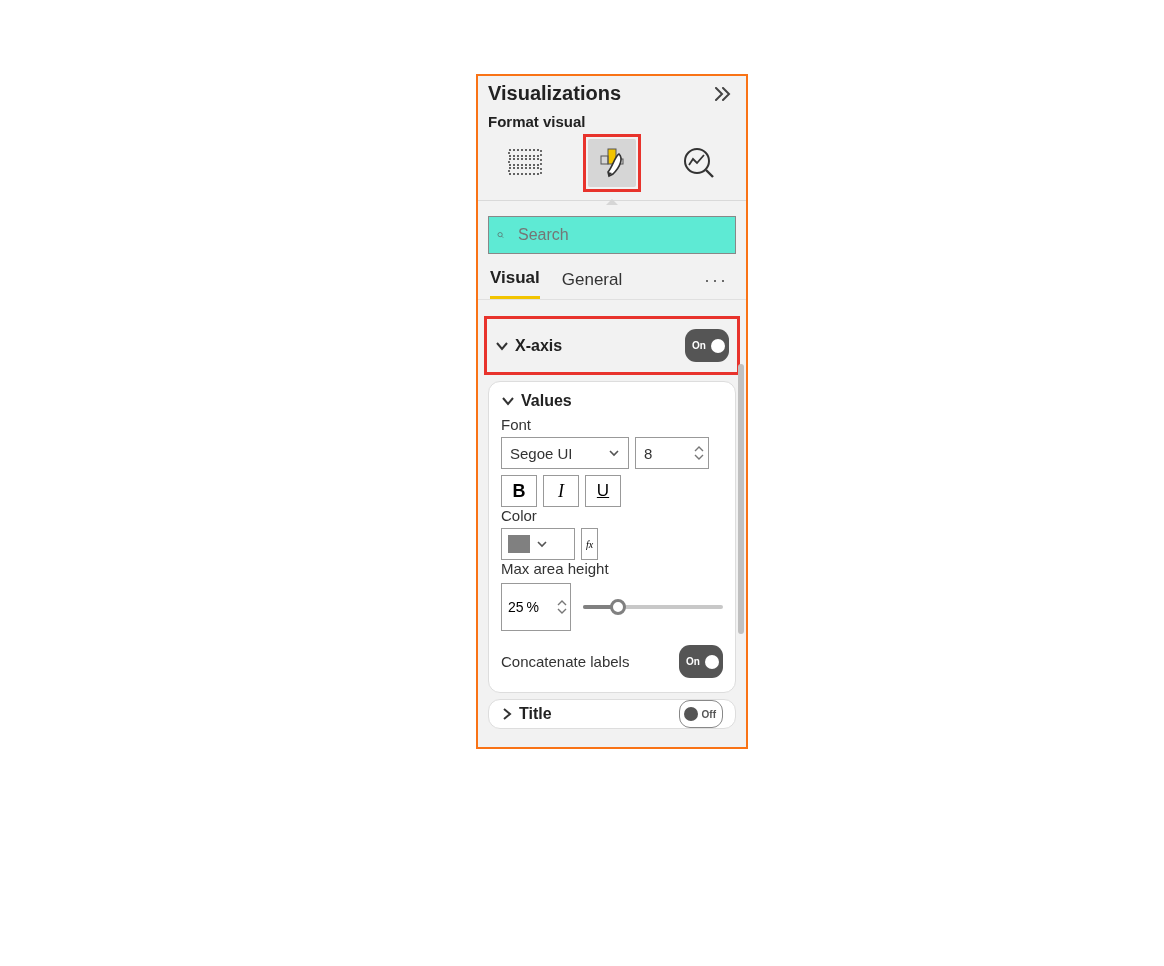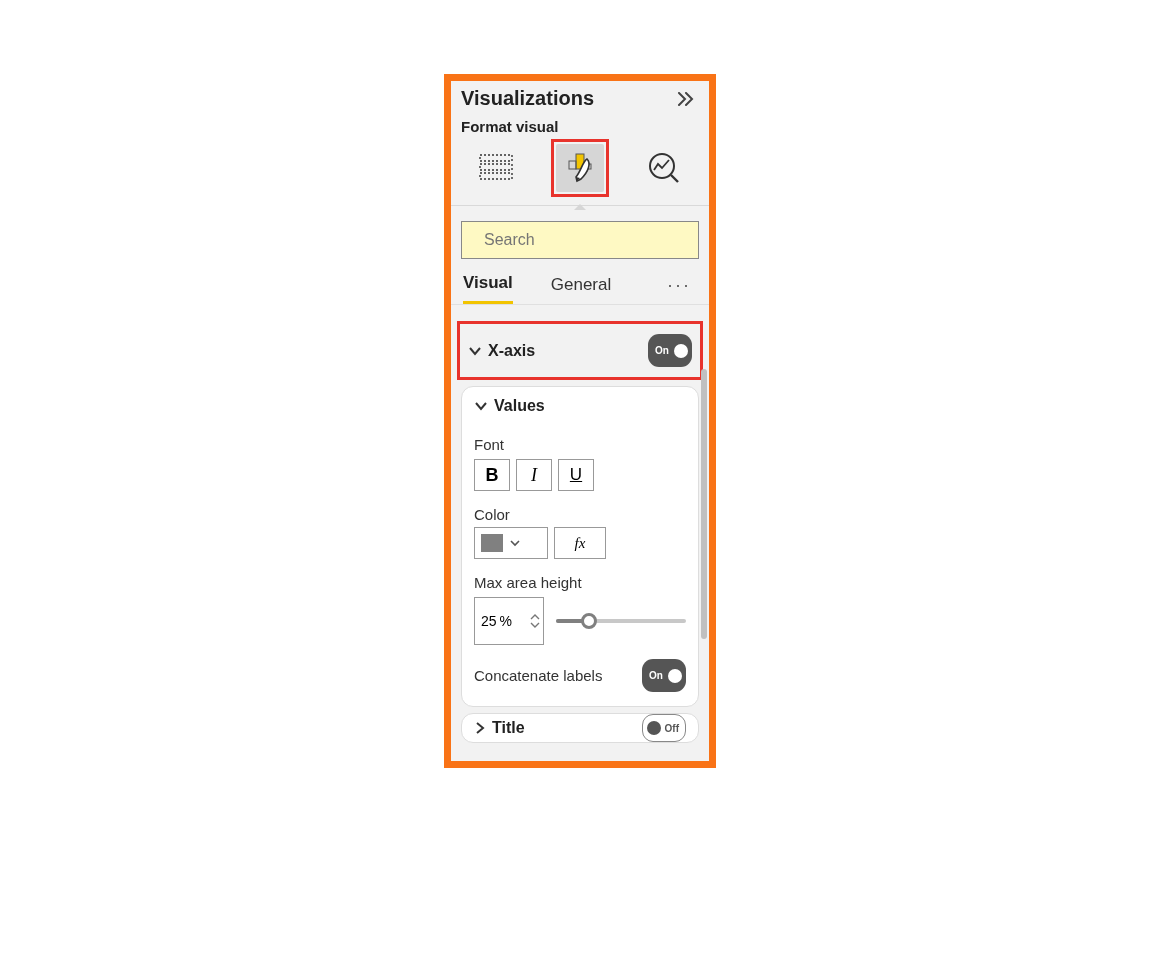--- a/index.html
+++ b/index.html
@@ -6,25 +6,25 @@
   body {
     margin: 0;
     font-family: "Segoe UI", -apple-system, sans-serif;
     background: #fff;
     width: 1164px;
     height: 966px;
     position: relative;
   }
   .panel {
     position: absolute;
-    left: 444px;
+    left: 476px;
     top: 74px;
     width: 272px;
     background: #f2f2f2;
-    border: 7px solid #f97316;
+    border: 2px solid #f97316;
   }
   .panel-header {
     display: flex;
     justify-content: space-between;
     align-items: center;
     padding: 6px 14px 0 10px;
   }
   .panel-title {
     font-size: 20px;
     font-weight: 600;
@@ -46,25 +46,25 @@
   }
   .icon-slot.sel-bg { background:#d6d6d6; border-radius:2px; }
   .red-box { border:3px solid #e8332c; padding:2px; }
   .caret-up {
     width:0;height:0;border-left:6px solid transparent;border-right:6px solid transparent;border-bottom:6px solid #d6d6d6;
     position:relative; top:-1px; margin:0 auto;
   }
   .search-wrap { padding: 10px 10px 8px 10px; background:#f2f2f2; }
   .search-box {
     display:flex; align-items:center;
-    height:38px; background:#fef9c3; border:1px solid #888;
+    height:38px; background:#5eead4; border:1px solid #888;
     padding:0 8px; gap:12px;
   }
   .search-box input { border:none; outline:none; flex:1; font-size:16px; color:#555; background:transparent; }
-  .tab-row { display:flex; align-items:center; gap:38px; padding: 6px 12px 0 12px; border-bottom:1px solid #e0e0e0; background:#f2f2f2; }
+  .tab-row { display:flex; align-items:center; gap:22px; padding: 6px 12px 0 12px; border-bottom:1px solid #e0e0e0; background:#f2f2f2; }
   .tab { font-size:17px; font-weight:600; color:#222; padding-bottom:8px; cursor:pointer; }
   .tab.inactive { font-weight:400; color:#333; }
   .tab.active { border-bottom:3px solid #f2c400; }
   .more-dots { margin-left:auto; margin-right:6px; font-size:18px; letter-spacing:2px; cursor:pointer; position:relative; top:-3px; color:#555;}
   .content { background:#f2f2f2; padding: 8px 6px 12px 6px; position:relative; }
   .section-header {
     display:flex; align-items:center; justify-content:space-between;
     padding: 8px 6px;
     gap: 39px;
   }
@@ -78,41 +78,41 @@
   .toggle .knob { width:14px; height:14px; border-radius:50%; background:#fff; position:absolute; right:4px; }
   .toggle .lbl { color:#fff; font-size:10px; font-weight:700; position:absolute; left:7px; }
   .toggle.off { background:#fff; border:1px solid #888; width:44px; height:28px;}
   .toggle.off .knob { background:#555; left:4px; right:auto; }
   .toggle.off .lbl { color:#555; right:6px; left:auto; }
   .card {
     background:#fff; border:1px solid #ddd; border-radius:12px;
     margin: 6px 4px; padding: 10px 12px 14px 12px;
   }
   .card-inner-header { display:flex; align-items:center; gap:6px; padding-bottom:6px; }
-  .card .label { font-size:15px; color:#333; margin-top:15px; margin-bottom:4px; }
+  .card .label { font-size:15px; color:#333; margin-top:0; margin-bottom:4px; }
   .row { display:flex; gap:6px; align-items:center; }
   .dd {
     height:32px; border:1px solid #999; background:#fff;
     display:flex; align-items:center; justify-content:space-between;
     padding:0 8px; font-size:15px; color:#333; cursor:pointer;
   }
   .spin {
     height:32px; border:1px solid #999; background:#fff; display:flex; align-items:center;
     padding:0 0 0 8px; font-size:15px; color:#333; width:74px; cursor:pointer;
   }
   .spin .arrows { margin-left:auto; display:flex; flex-direction:column; padding:0 4px;}
   .spin .arrows svg { display:block; }
   .mini-btn {
     width:36px; height:32px; border:1px solid #999; background:#fff; display:flex; align-items:center; justify-content:center; cursor:pointer;
   }
   .swatch-dd {
     width:74px; height:32px; border:1px solid #999; display:flex; align-items:center; gap:6px; padding:0 6px; cursor:pointer; background:#fff;
   }
   .swatch { width:22px; height:18px; background:#808080; }
-  .fx-btn { width:52px; height:32px; border:1px solid #999; display:flex; align-items:center; justify-content:center; font-style:italic; font-family:Georgia,serif; cursor:pointer; background:#fff; font-size:15px;}
+  .fx-btn { width:17px; height:32px; border:1px solid #999; display:flex; align-items:center; justify-content:center; font-style:italic; font-family:Georgia,serif; cursor:pointer; background:#fff; font-size:10px;}
   .slider-row { display:flex; align-items:center; gap:12px; margin-top:6px;}
   .num-pct {
     width:70px; height:48px; border:1px solid #999; display:flex; align-items:center; padding:0 0 0 6px; font-size:14px; background:#fff;
   }
   .num-pct .arrows { margin-left:auto; display:flex; flex-direction:column; padding:0 3px;}
   .slider { flex:1; position:relative; height:20px; }
   .slider .track { position:absolute; top:50%; left:0; right:0; height:4px; background:#c8c8c8; border-radius:2px; transform:translateY(-50%); }
   .slider .fill { position:absolute; top:50%; left:0; width:25%; height:4px; background:#808080; border-radius:2px; transform:translateY(-50%); }
   .slider .thumb { position:absolute; top:50%; left:25%; width:16px; height:16px; border-radius:50%; background:#fff; border:3px solid #808080; transform:translate(-50%,-50%); }
   .concat-row { display:flex; align-items:center; justify-content:space-between; margin-top:14px; }
@@ -205,20 +205,39 @@
 
     <div class="card">
       <div class="card-inner-header">
         <svg width="14" height="14" viewBox="0 0 14 14">
           <path d="M2 4 L7 10 L12 4" stroke="#333" stroke-width="2" fill="none"></path>
         </svg>
         <span class="section-title">Values</span>
       </div>
 
       <div class="label">Font</div>
+      <div class="row">
+        <div class="dd" style="width:128px;">
+          <span>Segoe UI</span>
+          <svg width="12" height="12" viewBox="0 0 12 12">
+              <path d="M2 4 L6 8 L10 4" stroke="#555" stroke-width="1.6" fill="none"></path>
+            </svg>
+        </div>
+        <div class="spin">
+          <span>8</span>
+          <span class="arrows">
+            <svg width="10" height="8" viewBox="0 0 10 8">
+                <path d="M1 6 L5 2 L9 6" stroke="#777" stroke-width="1.4" fill="none"></path>
+              </svg>
+            <svg width="10" height="8" viewBox="0 0 10 8">
+                <path d="M1 2 L5 6 L9 2" stroke="#777" stroke-width="1.4" fill="none"></path>
+              </svg>
+          </span>
+        </div>
+      </div>
       <div class="row" style="margin-top:6px;">
         <div class="mini-btn" style="font-weight:800;font-size:18px;">B</div>
         <div class="mini-btn" style="font-style:italic;font-family:Georgia,serif;font-size:18px;">I</div>
         <div class="mini-btn" style="text-decoration:underline;font-size:17px;">U</div>
       </div>
 
       <div class="label">Color</div>
       <div class="row">
         <div class="swatch-dd">
           <div class="swatch"></div>

